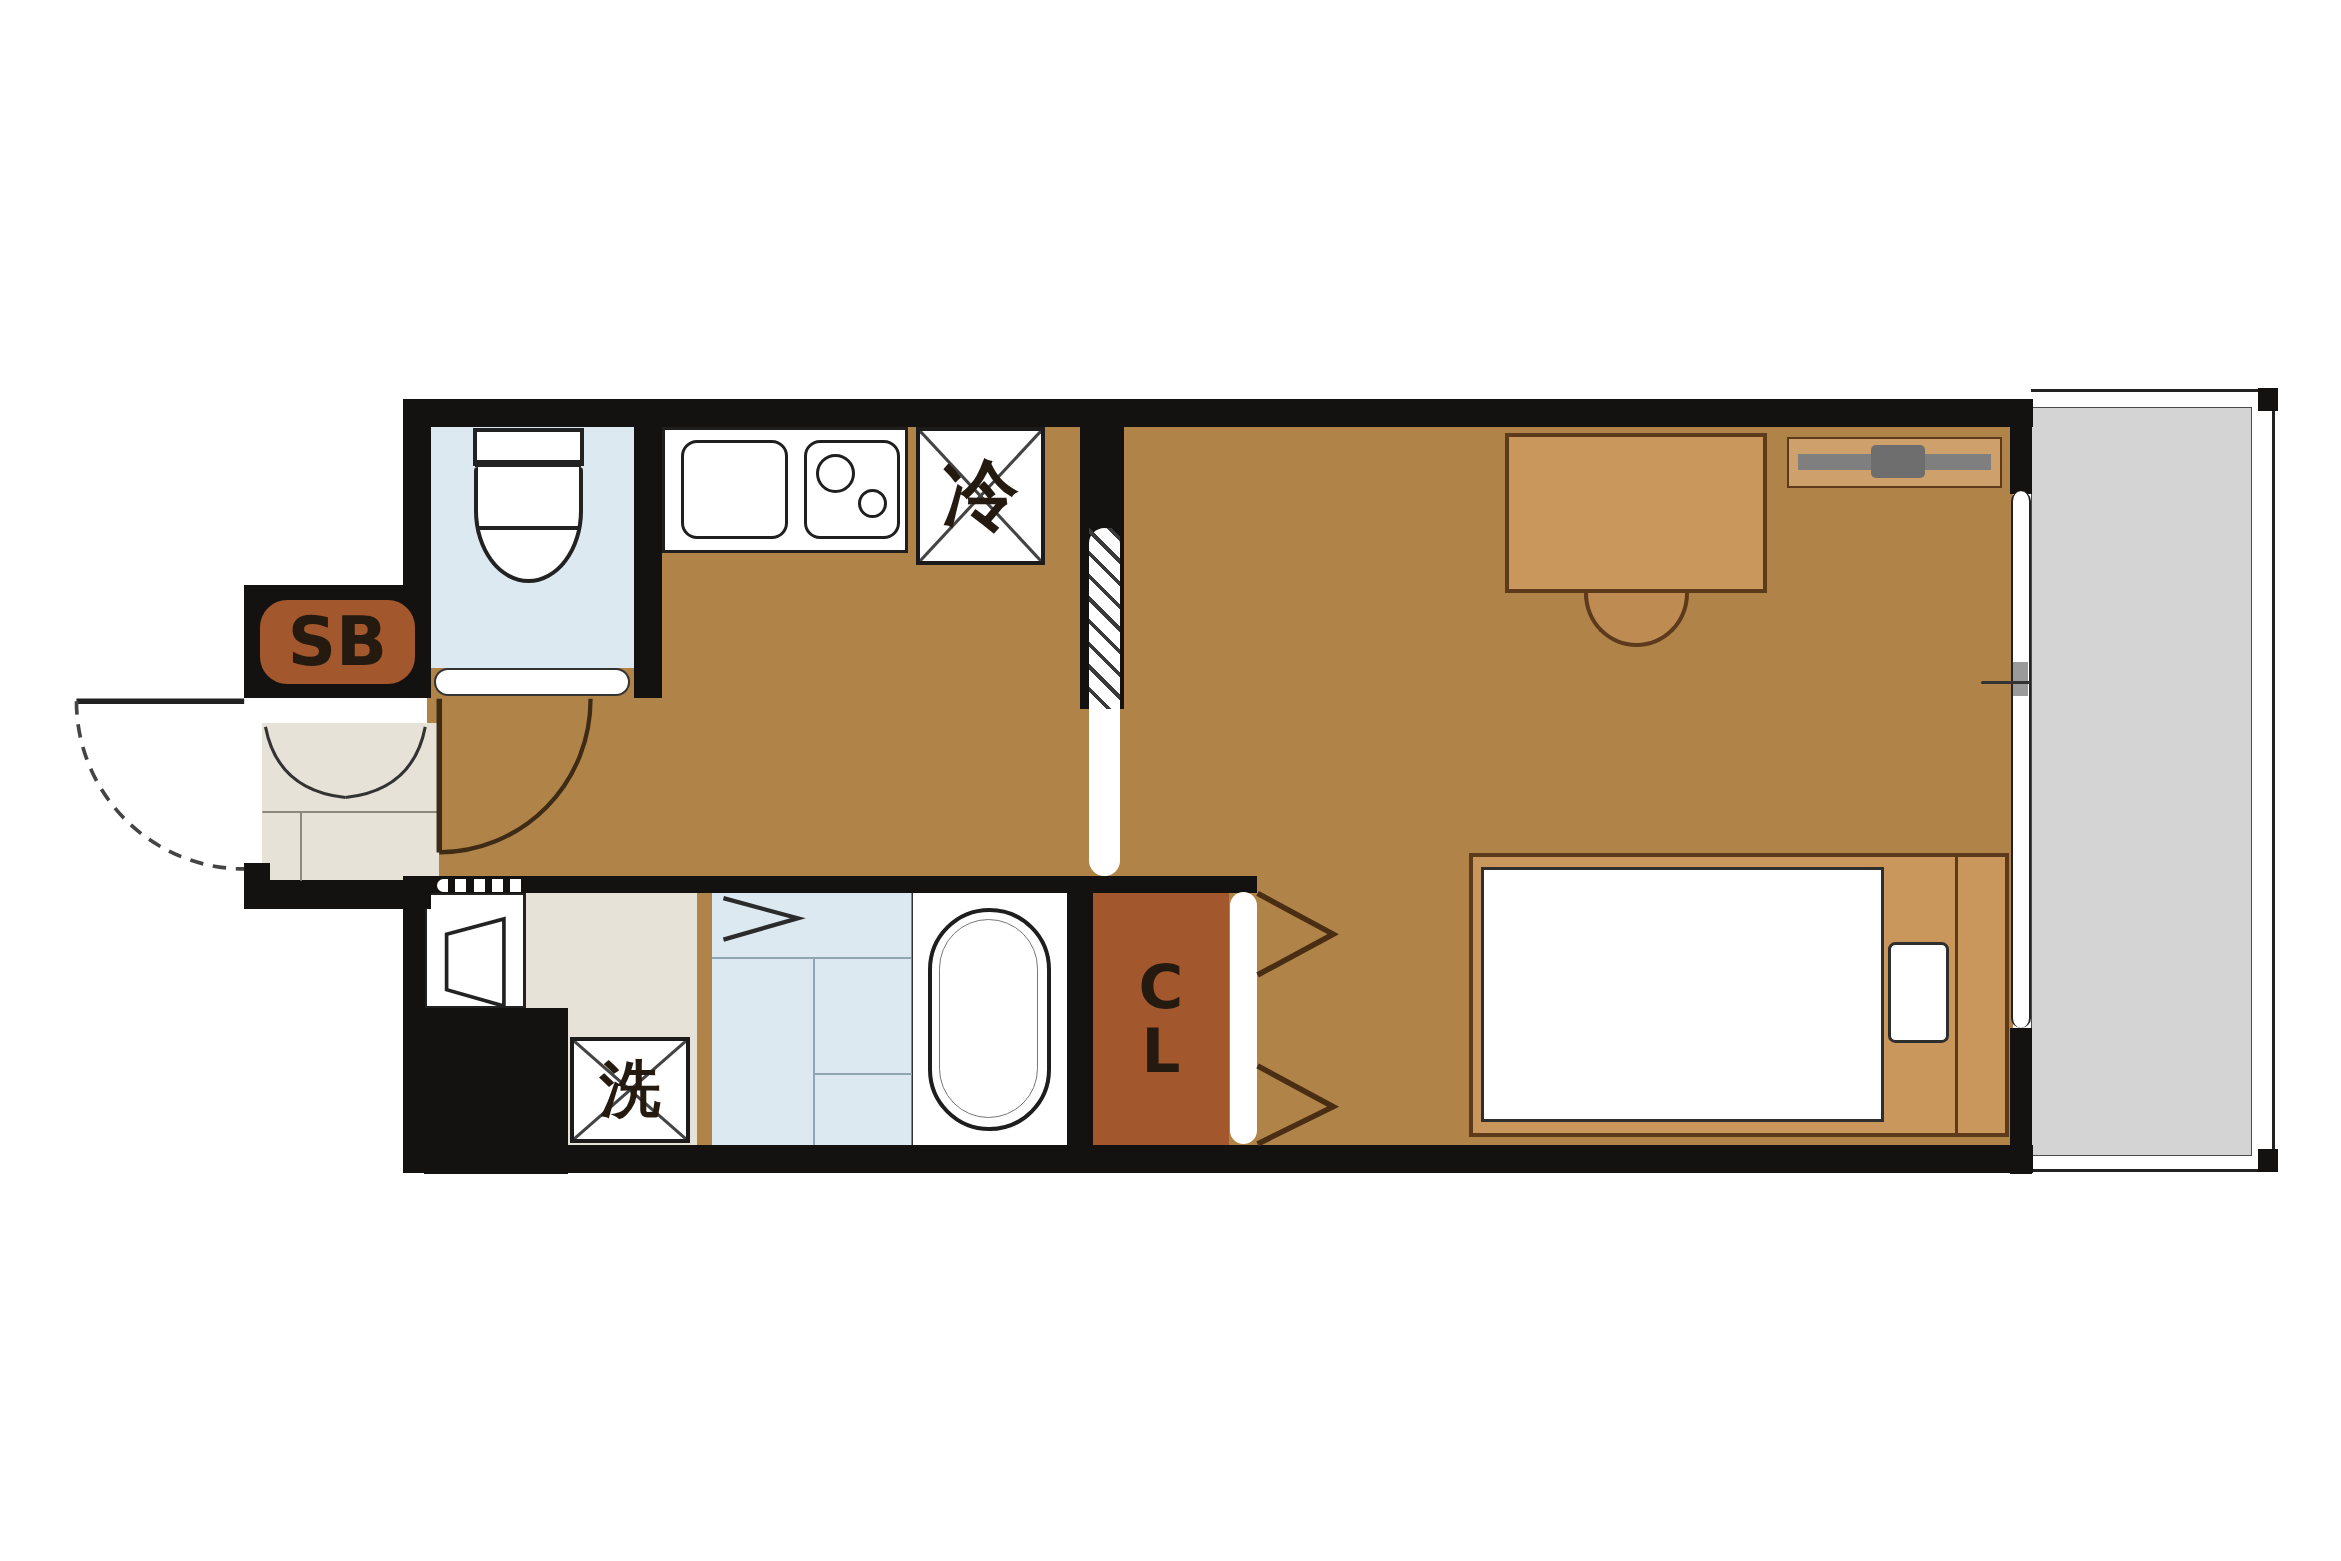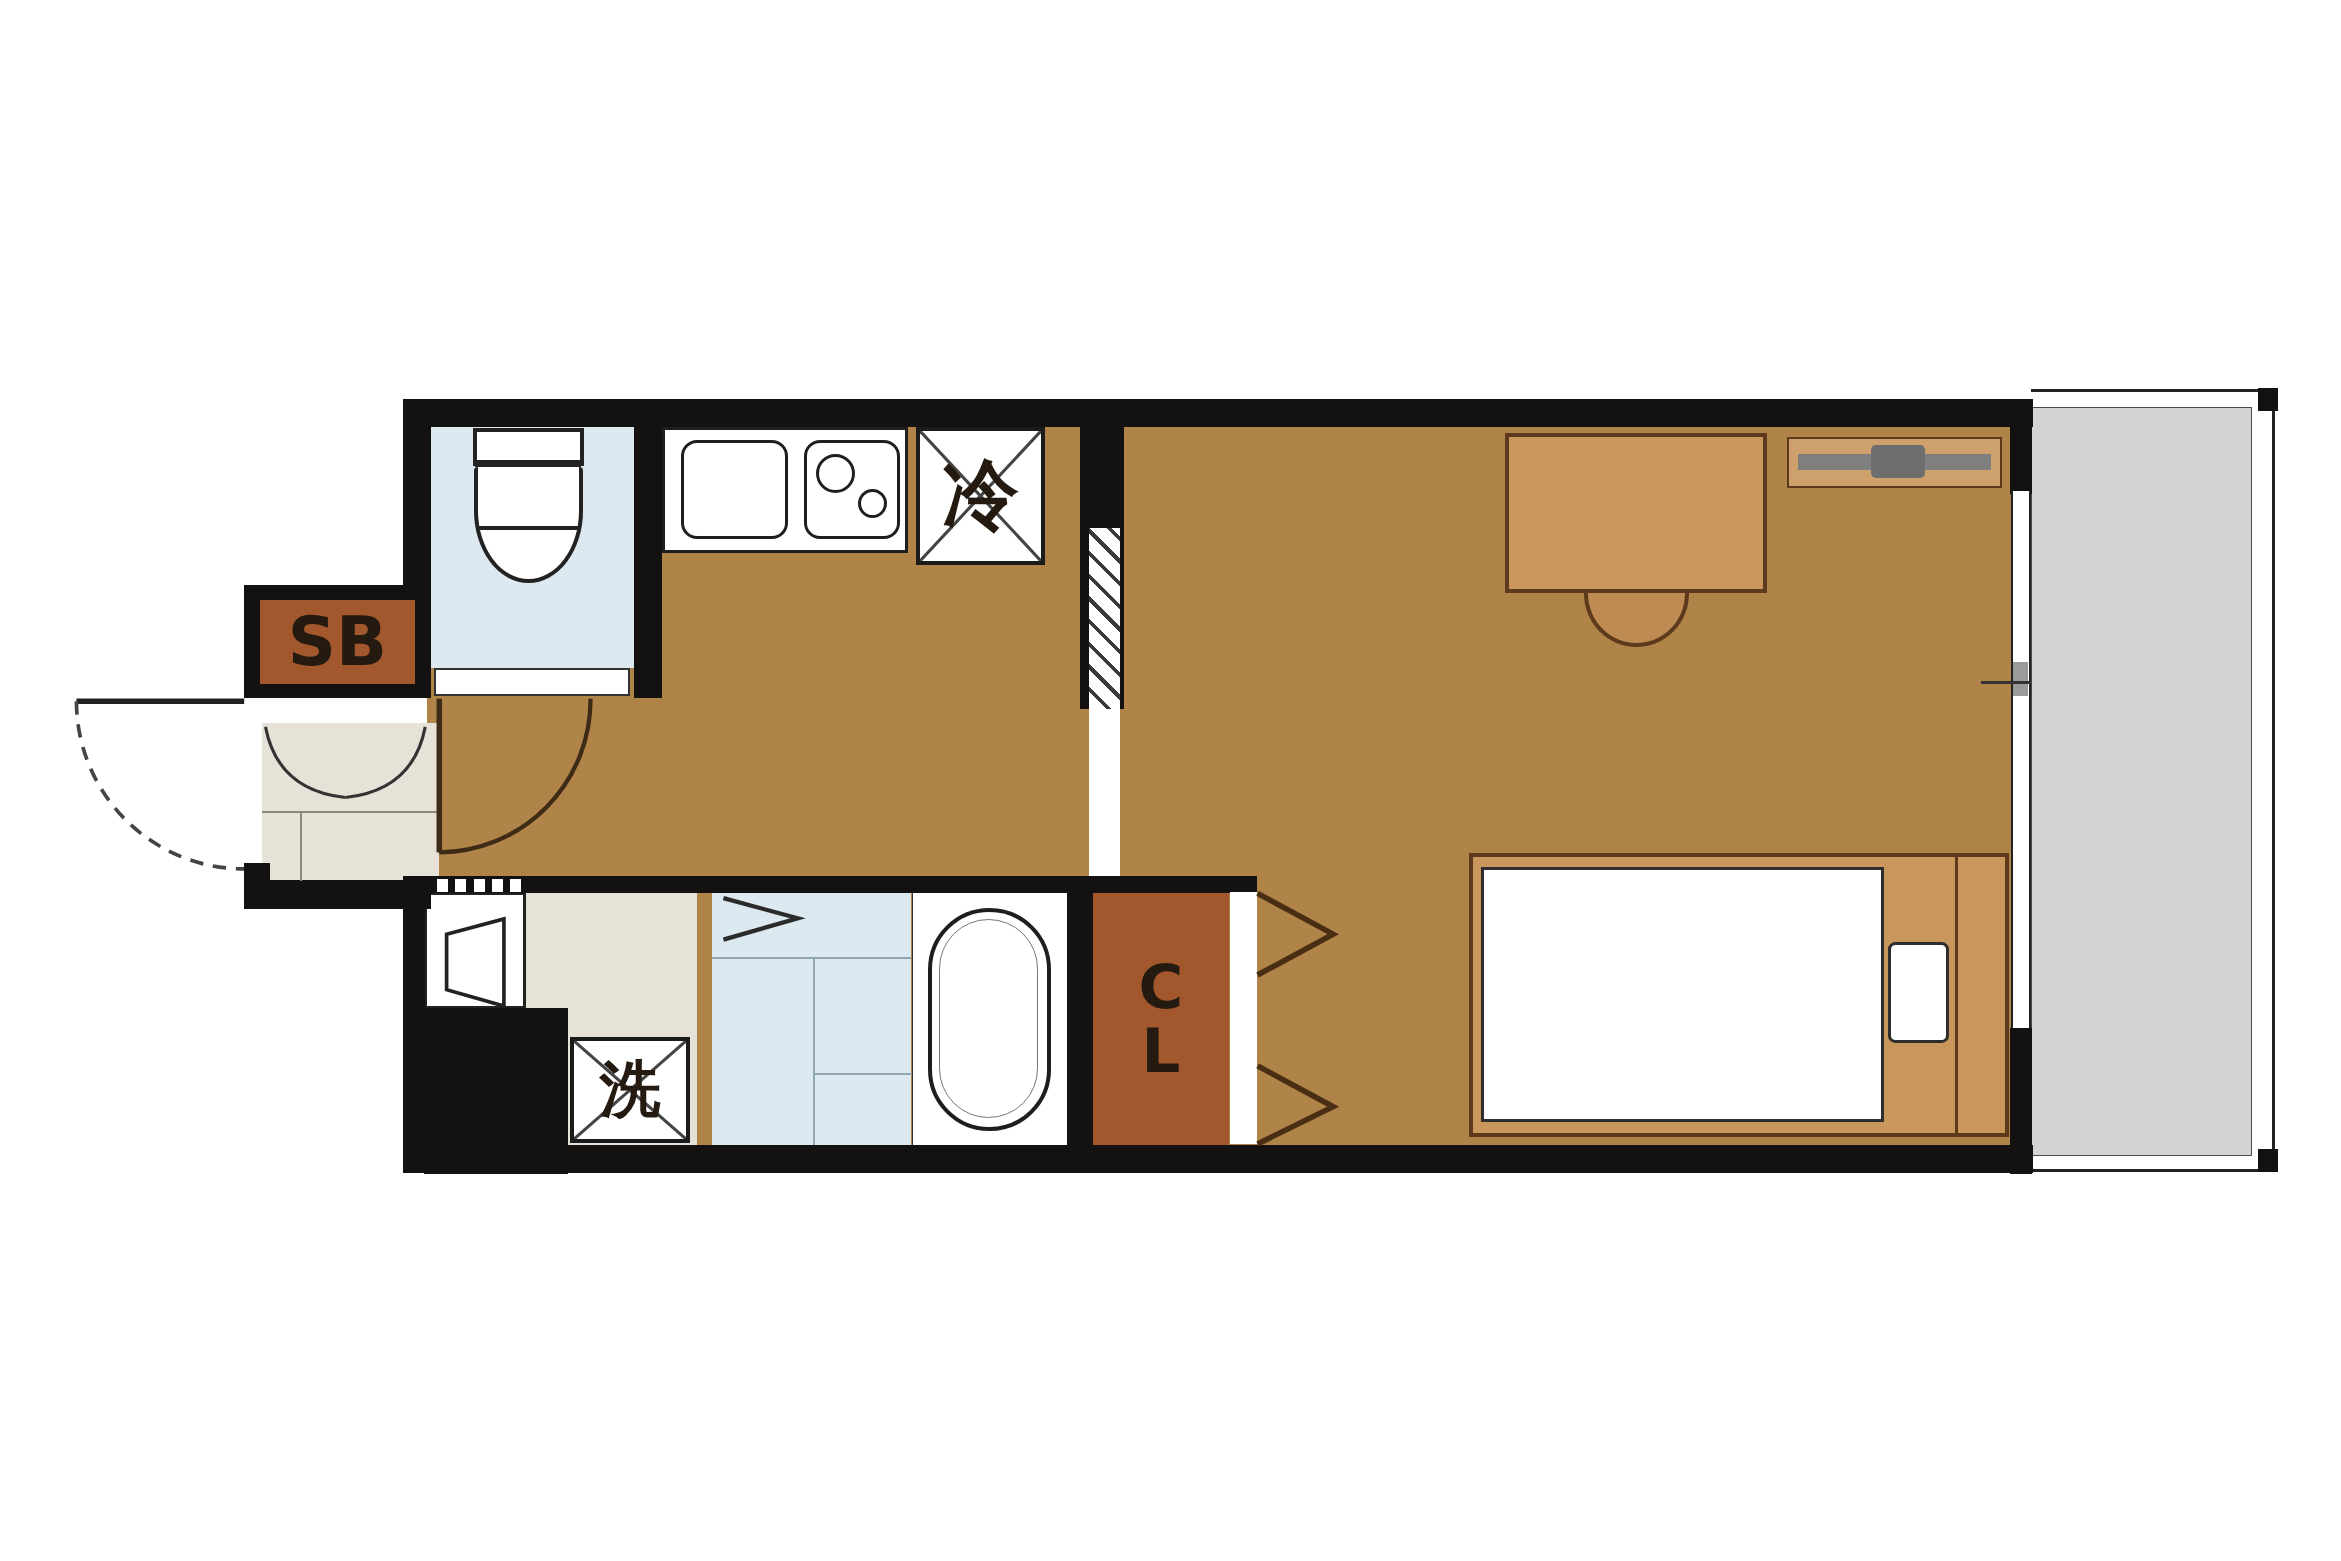--- a/index.html
+++ b/index.html
@@ -6,21 +6,21 @@
   #plan{
     position:relative;
     width:2342px;height:1561px;
     background:#ffffff;
     font-family:"DejaVu Sans","Liberation Sans",sans-serif;
     overflow:hidden;
   }
   .abs{position:absolute;box-sizing:border-box;}
   .wall{background:#141210;z-index:3;}
   .fill{z-index:2;}
-  .over{z-index:4;}
+  .over{z-index:4;border-radius:27px;}
   .fix{z-index:5;}
   .floor{background:#B08348;}
   .rust{background:#A2572C;}
   .blue{background:#DCE9F0;}
   .beige{background:#E7E2D8;}
   .gray{background:#D4D4D4;}
   .whitebox{background:#ffffff;border:3.7px solid #1f1f1f;}
   .tan{background:#C9965C;border:4.3px solid #5C3A1B;}
   .label{display:flex;align-items:center;justify-content:center;color:#241a10;font-weight:600;}
   svg.overlay{position:absolute;left:0;top:0;z-index:6;pointer-events:none;}

